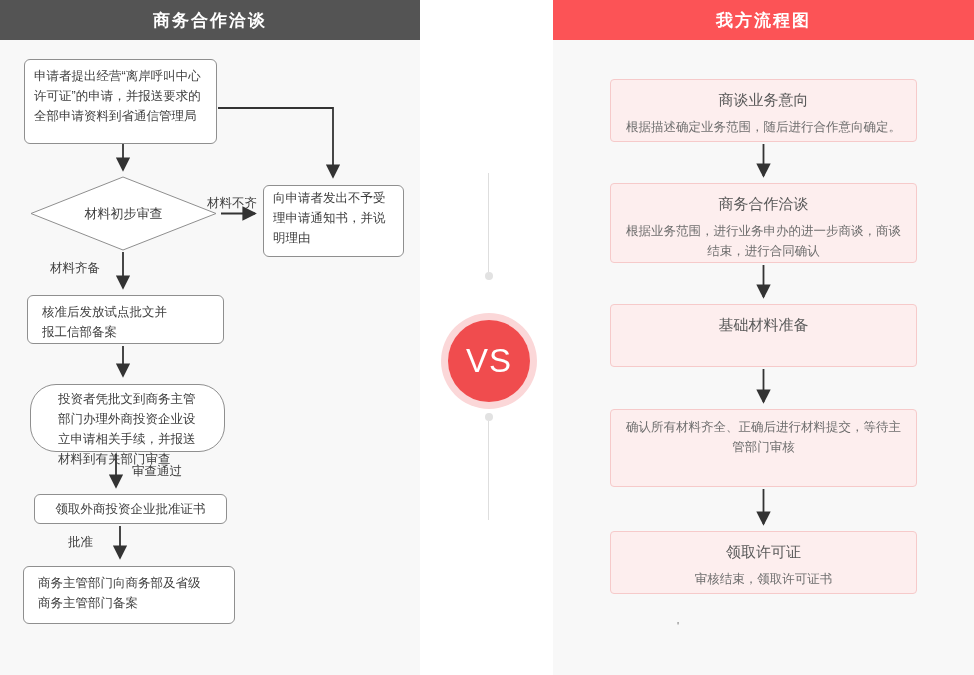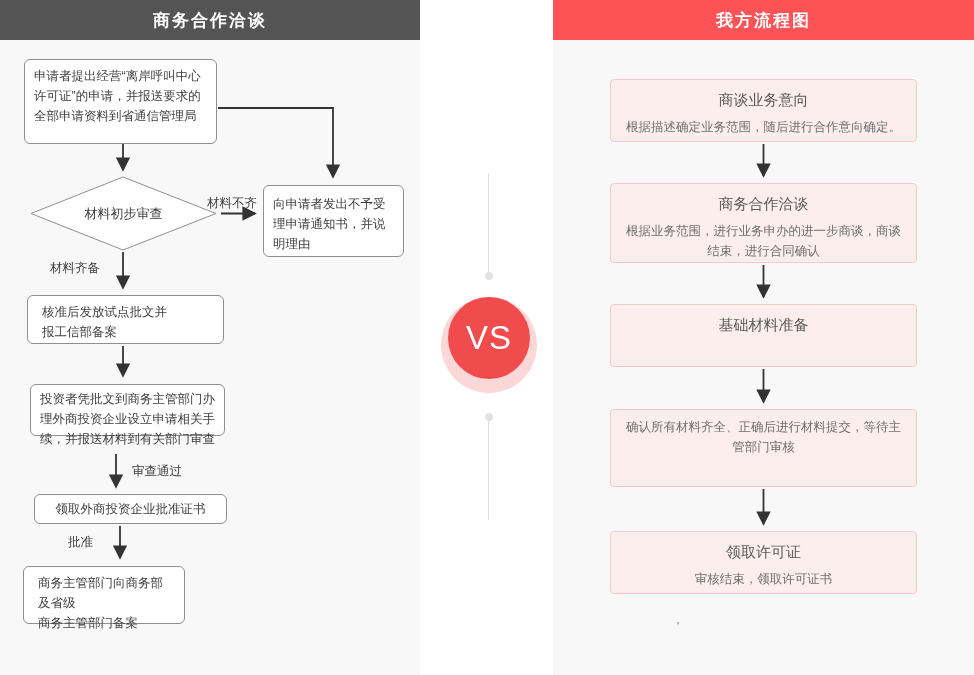--- a/index.html
+++ b/index.html
@@ -25,22 +25,22 @@
           color:#3d3d3d; font-size:12.5px; line-height:1.6; padding:6px 9px; }
   .lbl  { position:absolute; color:#3d3d3d; font-size:12.5px; white-space:nowrap; }
   .prewrap { white-space: pre-line; }
   .diamond-text { position:absolute; left:31px; top:205px; width:185px; text-align:center;
                   color:#3d3d3d; font-size:13px; }
   .center-one-line { display:flex; align-items:center; justify-content:center; padding:0 6px; text-align:center; }
 
   
   .vline { position:absolute; width:1px; background:#dedede; left:488px; }
   .vdot  { position:absolute; width:8px; height:8px; border-radius:50%; background:#e2e2e2; left:485px; }
-  .vs-ring { position:absolute; left:441px; top:297px; width:96px; height:96px; border-radius:50%;
-             background:#fbd7d8; display:flex; justify-content:center; }
+  .vs-ring { position:absolute; left:441px; top:313px; width:96px; height:96px; border-radius:50%;
+             background:#fbd7d8; display:flex; align-items:center; justify-content:center; }
   .vs-core { width:82px; height:82px; border-radius:50%; background:#f04c4e;
              display:flex; align-items:center; justify-content:center;
              color:#ffffff; font-size:33px; letter-spacing:1px; }
 
   
   .rbox { position:absolute; left:57px; width:307px; background:#fdeeee; border:1px solid #f6caca;
           border-radius:4px; text-align:center; overflow:hidden; }
   .rbox .t { font-size:15px; color:#595959; margin-top:11px; }
   .rbox .d { font-size:12.5px; color:#6e6e6e; line-height:1.6; margin-top:7px; padding:0 13px; }
   .rf-svg { position:absolute; left:0; top:0; width:421px; height:675px; }
@@ -77,30 +77,30 @@
 
       <path d="M116,454 V487" stroke="#333" stroke-width="1.8" fill="none" marker-end="url(#ah)"></path>
 
       <path d="M120,526 V558" stroke="#333" stroke-width="1.8" fill="none" marker-end="url(#ah)"></path>
     </svg>
 
     <div class="lbox" style="left:24px; top:59px; width:193px; height:85px;">申请者提出经营“离岸呼叫中心许可证”的申请，并报送要求的全部申请资料到省通信管理局</div>
 
     <div class="diamond-text">材料初步审查</div>
 
-    <div class="lbox" style="left:263px; top:185px; width:141px; height:72px; padding-top:8px;">向申请者发出不予受理申请通知书，并说明理由</div>
+    <div class="lbox" style="left:263px; top:185px; width:141px; height:72px; padding-top:2px;">向申请者发出不予受理申请通知书，并说明理由</div>
 
     <div class="lbox prewrap" style="left:27px; top:295px; width:197px; height:49px; padding-left:14px;">核准后发放试点批文并
 报工信部备案</div>
 
-    <div class="lbox" style="left:30px; top:384px; width:195px; height:52px; padding:4px 9px;">投资者凭批文到商务主管部门办理外商投资企业设立申请相关手续，并报送材料到有关部门审查</div>
+    <div class="lbox" style="left:30px; top:384px; width:195px; height:68px; padding:4px 27px;border-radius:26px;">投资者凭批文到商务主管部门办理外商投资企业设立申请相关手续，并报送材料到有关部门审查</div>
 
     <div class="lbox center-one-line" style="left:34px; top:494px; width:193px; height:30px;">领取外商投资企业批准证书</div>
 
-    <div class="lbox prewrap" style="left:23px; top:566px; width:162px; height:58px; padding-left:14px;">商务主管部门向商务部及省级
+    <div class="lbox prewrap" style="left:23px; top:566px; width:212px; height:58px; padding-left:14px;">商务主管部门向商务部及省级
 商务主管部门备案</div>
 
     <span class="lbl" style="left:207px; top:195px;text-align:center;">材料不齐</span>
     <span class="lbl" style="left:50px;  top:260px;">材料齐备</span>
     <span class="lbl" style="left:132px; top:463px;">审查通过</span>
     <span class="lbl" style="left:68px;  top:534px;">批准</span>
   </div>
 
   <div class="panel panel-mid"></div>
   <div class="vline" style="top:173px; height:99px;"></div>

